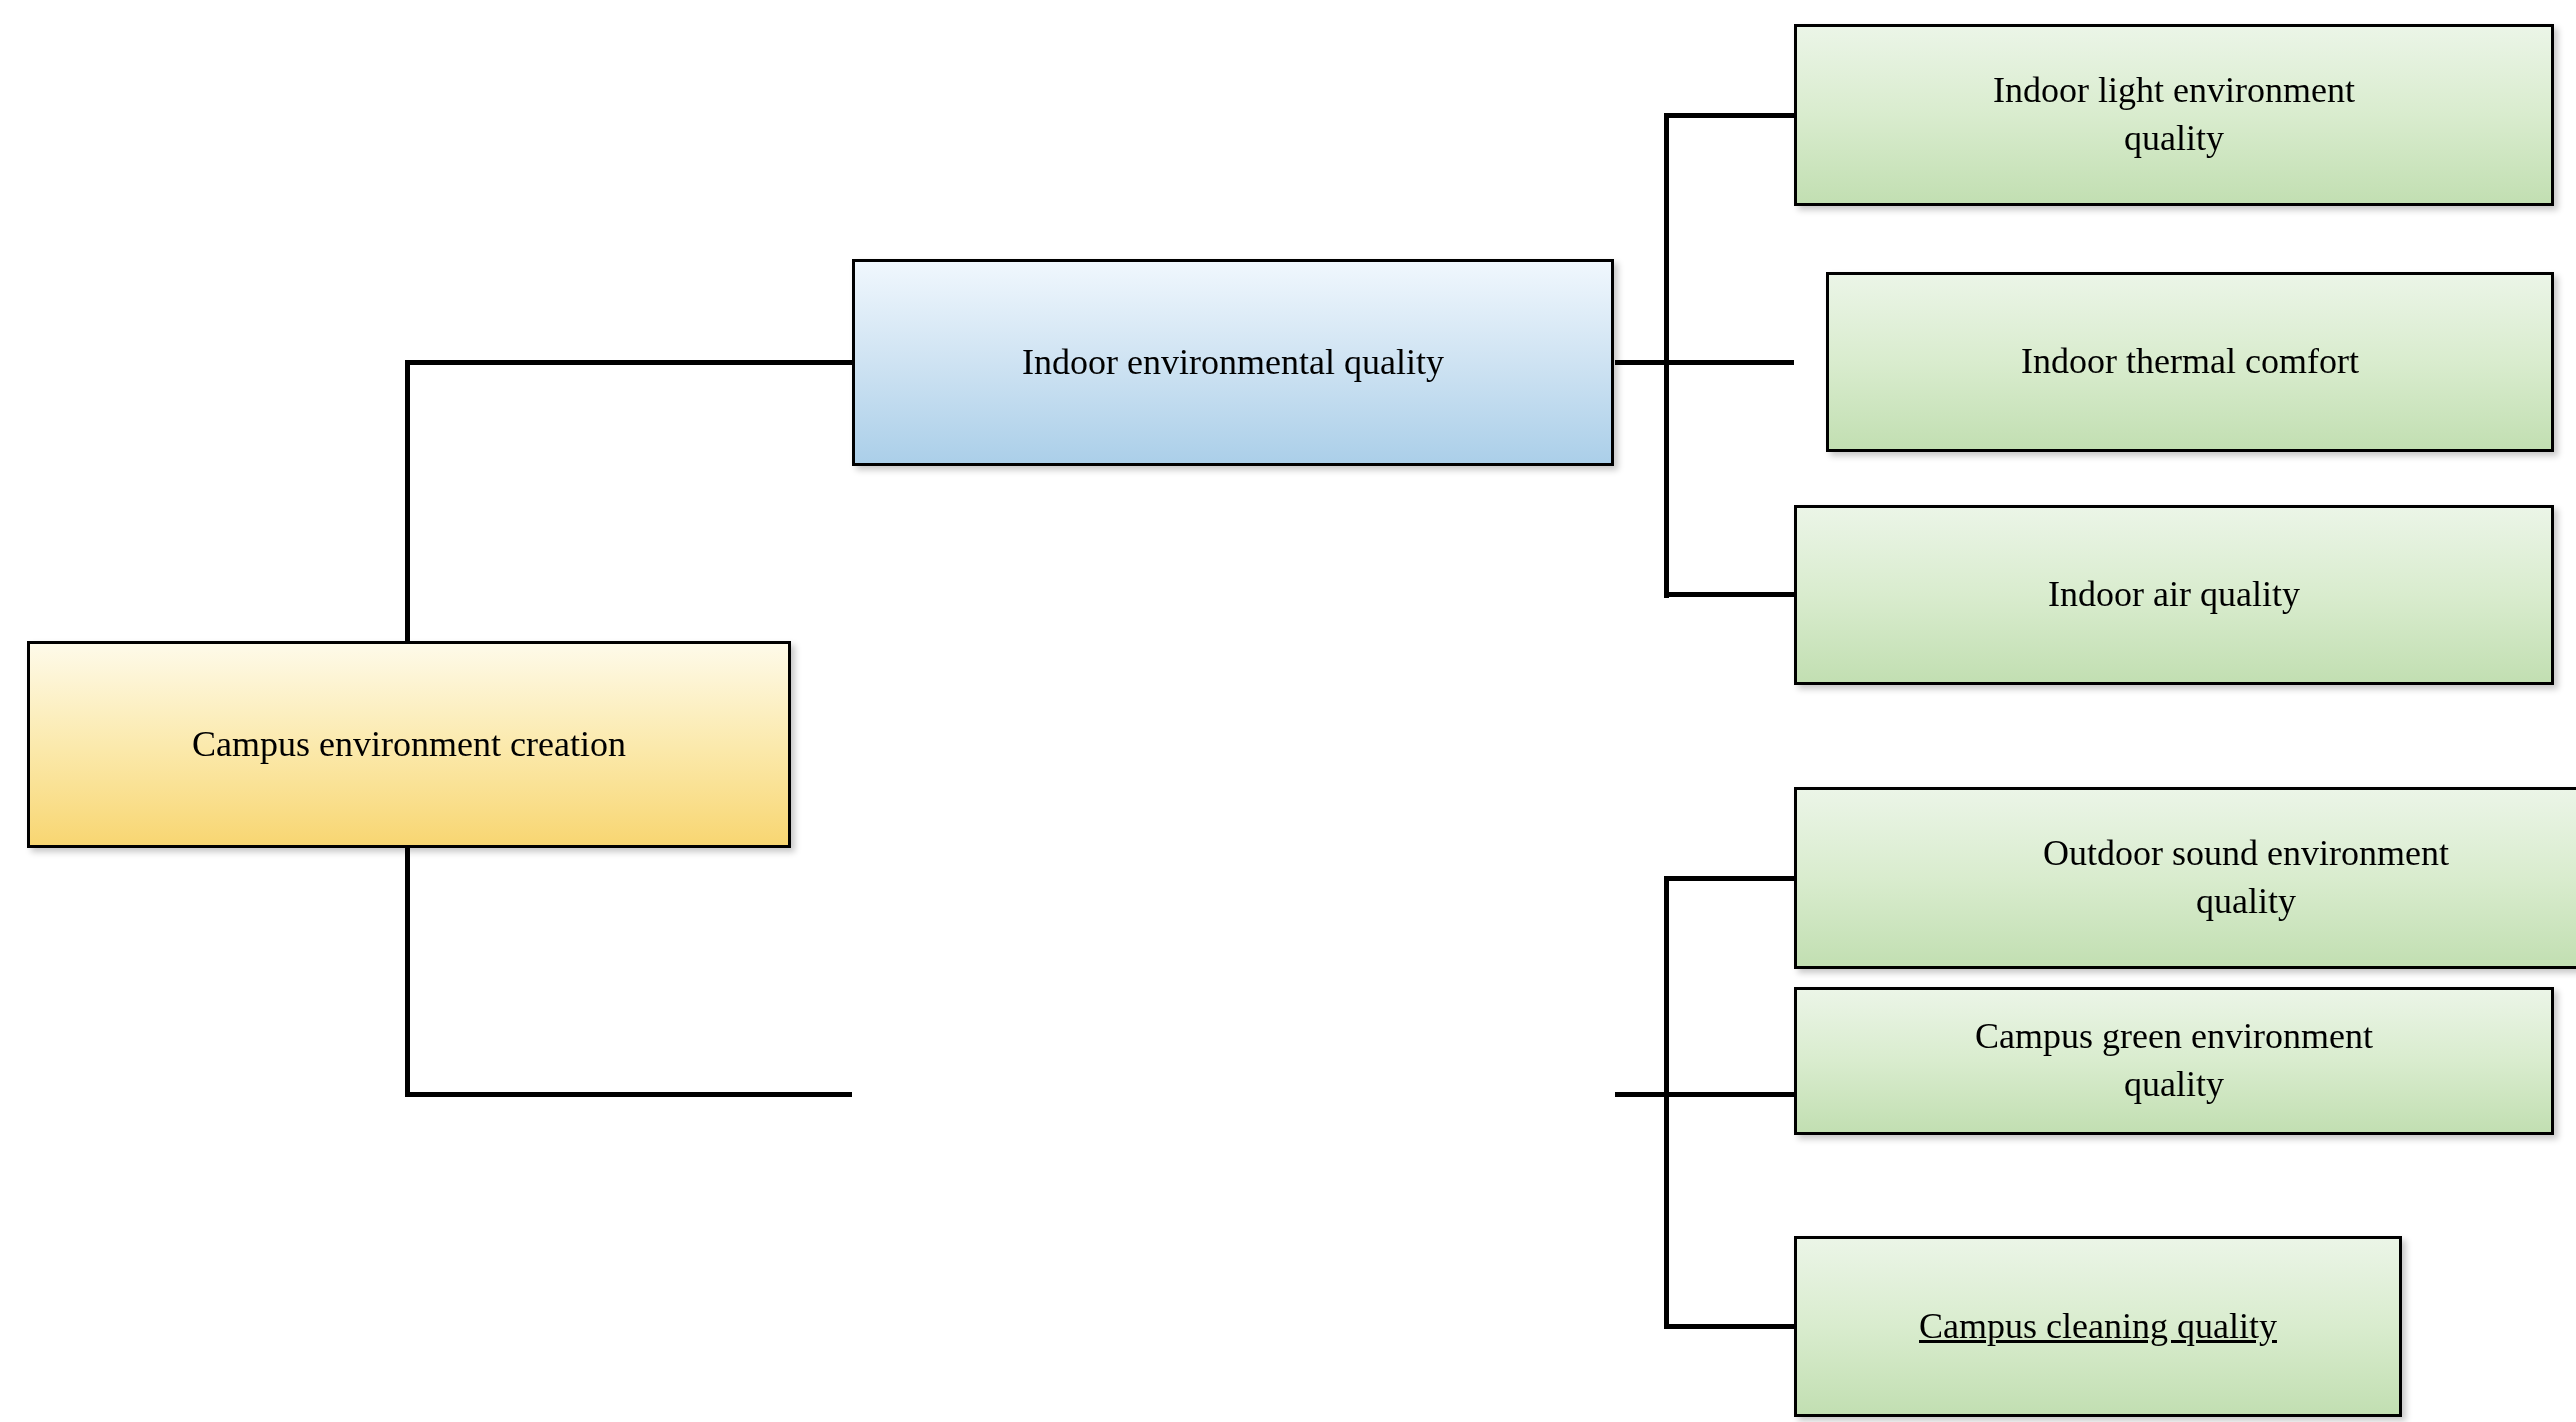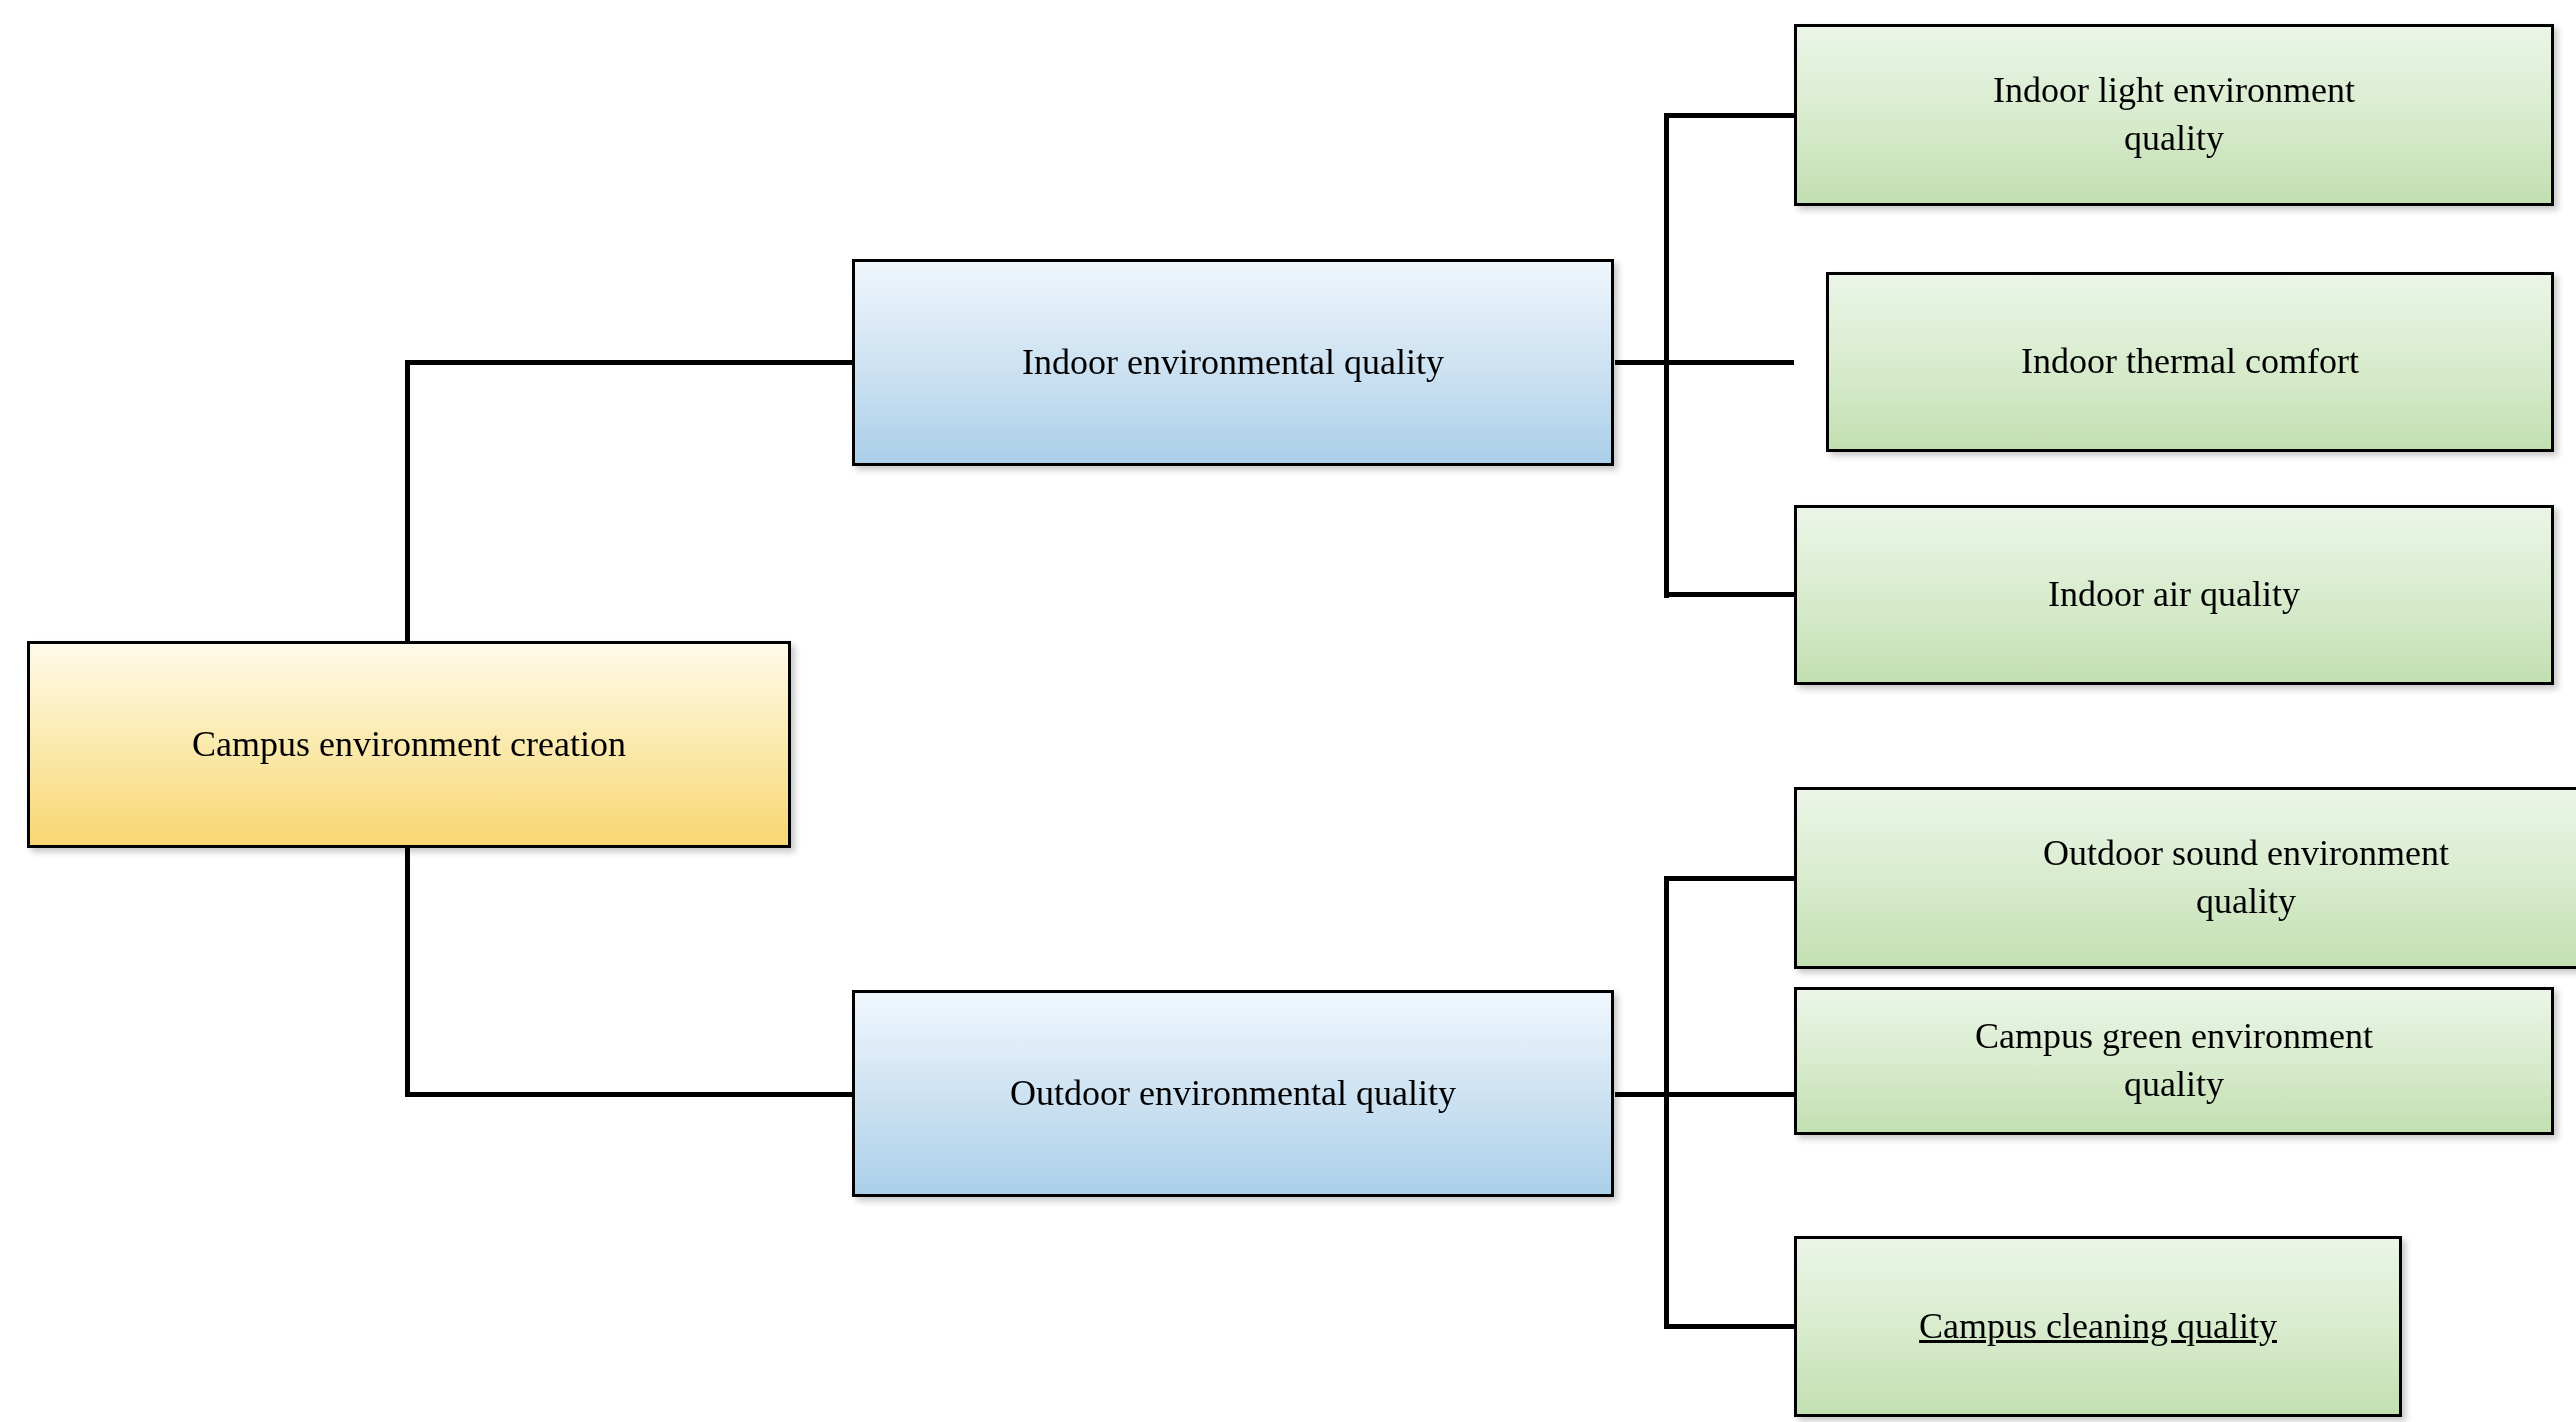--- a/index.html
+++ b/index.html
@@ -92,21 +92,20 @@
   <div class="line" id="conn-stub-0-2"></div>
   <div class="line" id="conn-right-bot-h"></div>
   <div class="line" id="conn-trunk-bottom"></div>
   <div class="line" id="conn-stub-1-0"></div>
   <div class="line" id="conn-stub-1-2"></div>
 
   <div class="node branch-node" id="node-indoor">Indoor environmental quality</div>
 
   <div class="node root-node" id="node-root">Campus environment creation</div>
 
-  <div class="node branch-node" id="node-outdoor">Outdoor environmental quality</div>
 
   <div class="node leaf-node" id="leaf-0-0">Indoor light environment
 quality</div>
 
   <div class="node leaf-node" id="leaf-0-1">Indoor thermal comfort</div>
 
   <div class="node leaf-node" id="leaf-0-2">Indoor air quality</div>
 
   <div class="node leaf-node" id="leaf-1-0">Outdoor sound environment
 quality</div>

